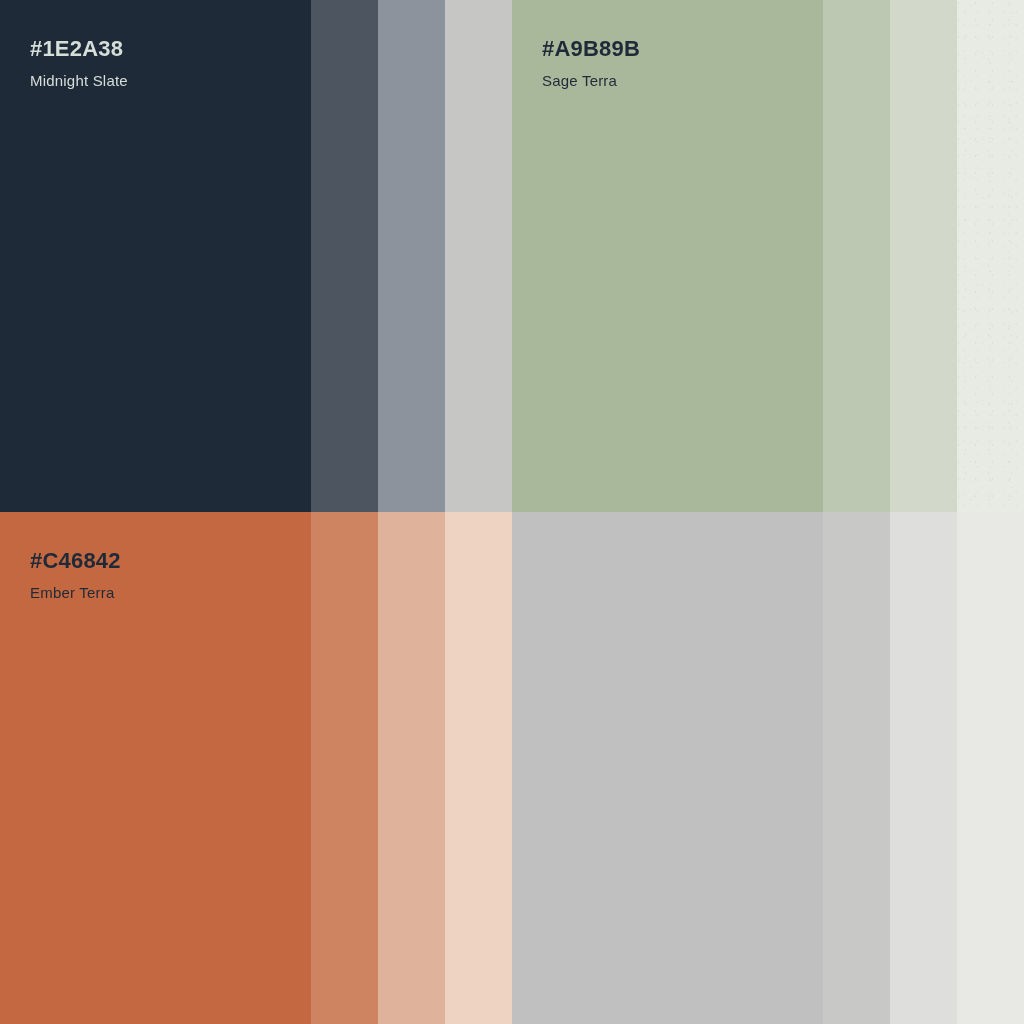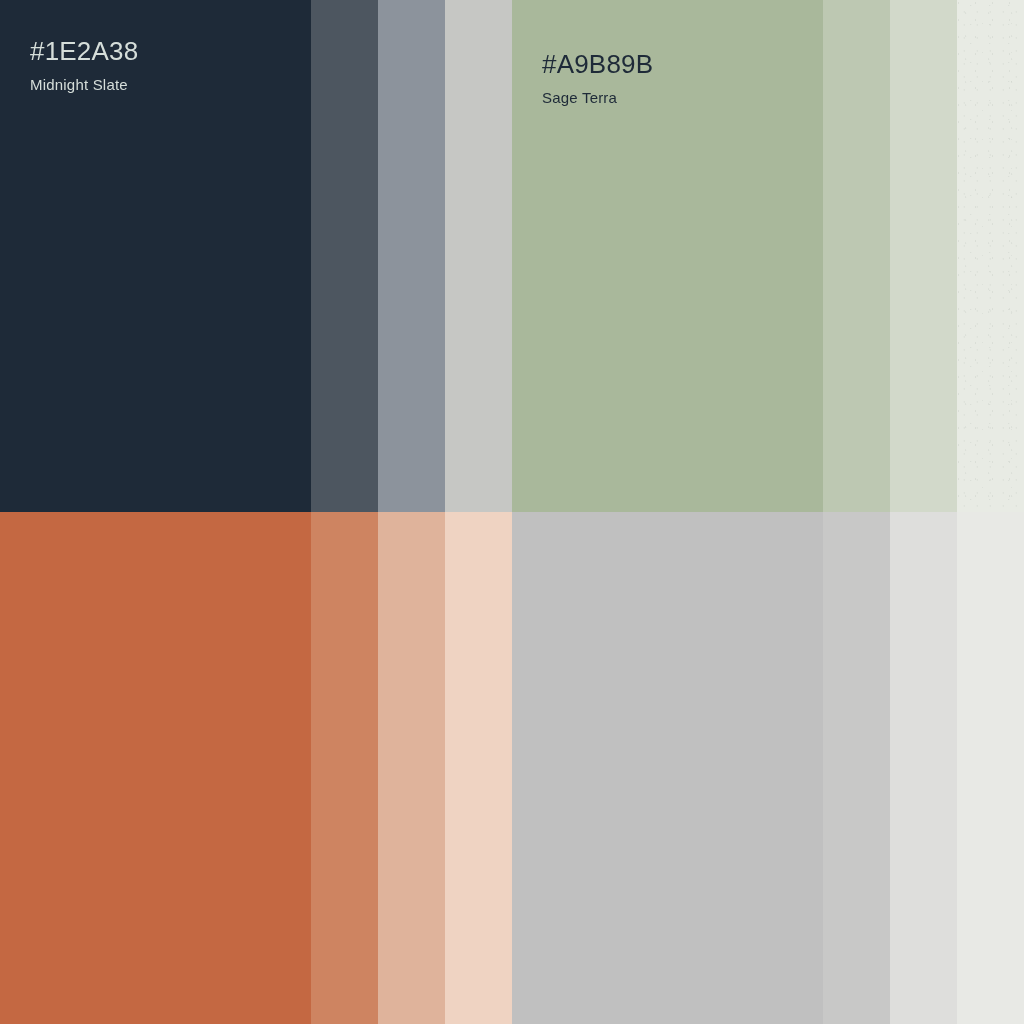--- a/index.html
+++ b/index.html
@@ -63,23 +63,23 @@
   .swatch-caption {
     position: absolute;
     left: 30px;
     top: 38px;
     line-height: 1;
     user-select: none;
   }
 
   .caption-hex {
     display: block;
-    font-size: 26px;
+    font-size: 22px;
     letter-spacing: 0.2px;
-    font-weight: 400;
+    font-weight: 700;
     margin-bottom: 13px;
   }
 
   .caption-name {
     display: block;
     font-size: 15px;
     letter-spacing: 0.2px;
     font-weight: 400;
   }
 </style>
@@ -99,31 +99,35 @@
     </div>
   </div>
 
   <div class="palette-quadrant" id="quadrant-sage-alloy">
     <div class="swatch-strip swatch-base" style="background-color: rgb(169, 184, 155);"></div>
     <div class="swatch-strip swatch-tint-1" style="background-color: rgb(189, 200, 178);"></div>
     <div class="swatch-strip swatch-tint-2" style="background-color: rgb(210, 217, 202);"></div>
     <div class="swatch-strip swatch-tint-3" style="background-color: rgb(232, 235, 228);">
       <div class="grain"></div>
     </div>
-    <div class="swatch-caption" style="color: rgb(30, 42, 56); margin-top: 13px;">
+    <div class="swatch-caption" style="color: rgb(30, 42, 56);">
       <span class="caption-hex">#A9B89B</span>
       <span class="caption-name">Sage Terra</span>
     </div>
   </div>
 
   <div class="palette-quadrant" id="quadrant-ember-terra">
     <div class="swatch-strip swatch-base" style="background-color: rgb(196, 104, 66);"></div>
     <div class="swatch-strip swatch-tint-1" style="background-color: rgb(206, 132, 97);"></div>
     <div class="swatch-strip swatch-tint-2" style="background-color: rgb(223, 179, 155);"></div>
     <div class="swatch-strip swatch-tint-3" style="background-color: rgb(239, 211, 194);"></div>
+    <div class="swatch-caption" style="color: rgb(30, 42, 56);">
+      <span class="caption-hex">#C46842</span>
+      <span class="caption-name">Ember Terra</span>
+    </div>
   </div>
 
   <div class="palette-quadrant" id="quadrant-urban-mist">
     <div class="swatch-strip swatch-base" style="background-color: rgb(192, 192, 192);"></div>
     <div class="swatch-strip swatch-tint-1" style="background-color: rgb(200, 200, 199);"></div>
     <div class="swatch-strip swatch-tint-2" style="background-color: rgb(222, 222, 220);"></div>
     <div class="swatch-strip swatch-tint-3" style="background-color: rgb(232, 233, 229);"></div>
   </div>
 
 </div>

